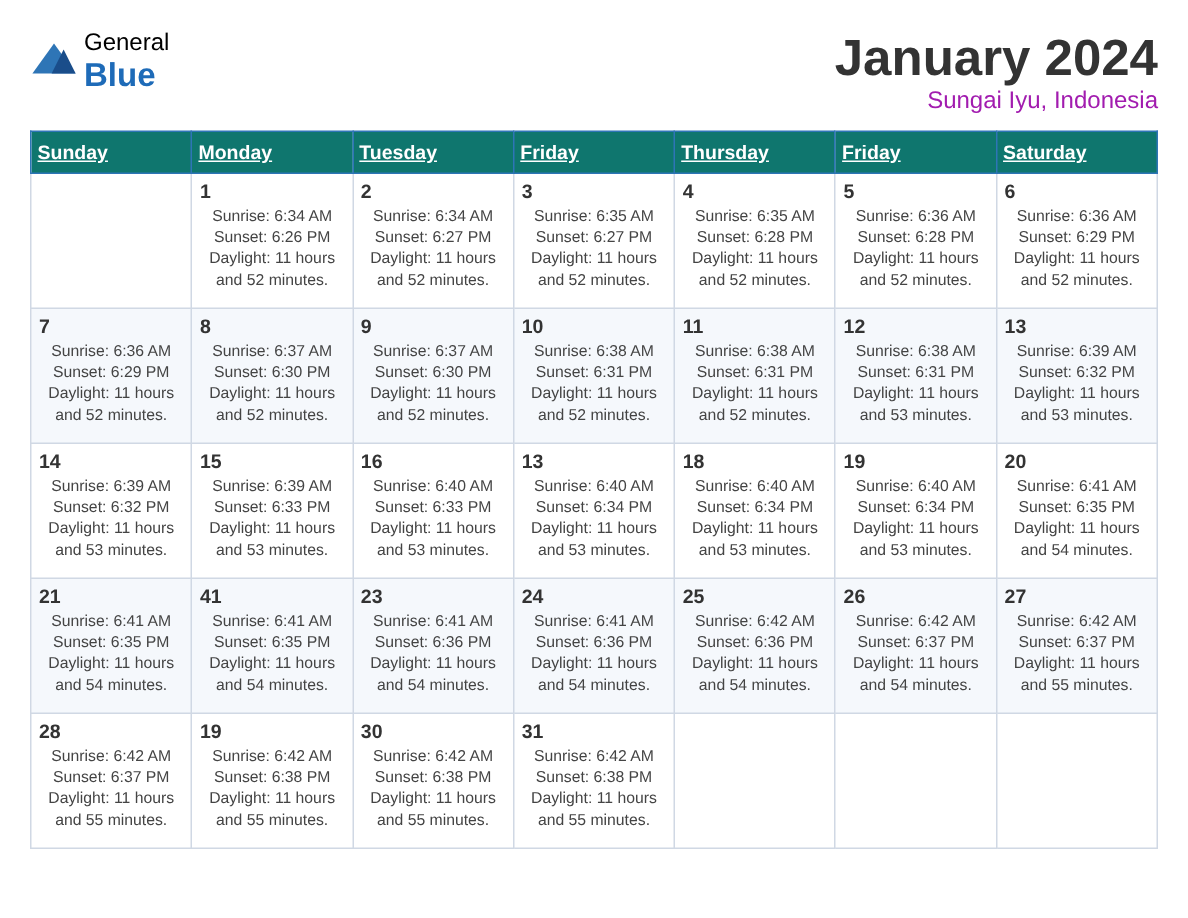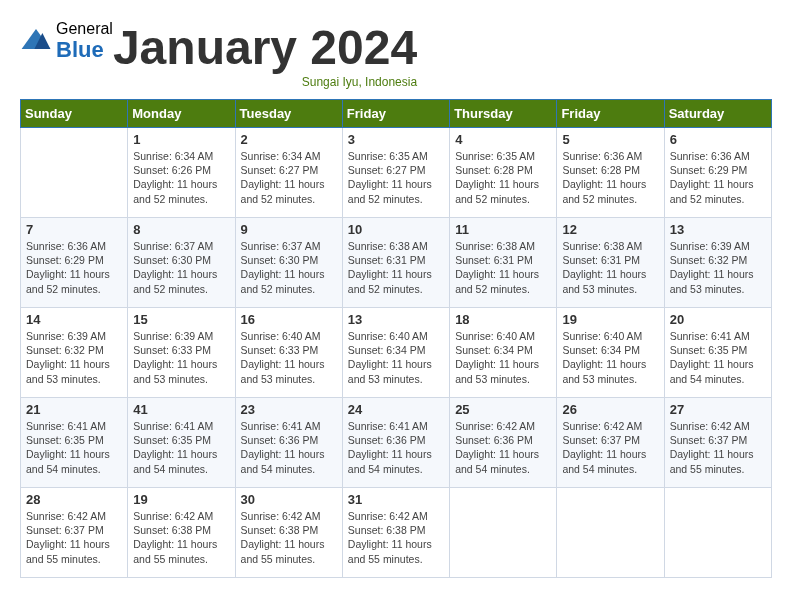--- a/index.html
+++ b/index.html
@@ -5,20 +5,21 @@
     * { box-sizing: border-box; margin: 0; padding: 0; }
     body {
       font-family: Arial, sans-serif;
       background: #fff;
       width: 792px;
       min-height: 612px;
       padding: 20px;
     }
     .header {
       display: flex;
+      justify-content: space-between;
       align-items: flex-start;
       margin-bottom: 10px;
     }
     .logo {
       display: flex;
       align-items: center;
       gap: 4px;
     }
     .logo-text {
       display: flex;
@@ -31,36 +32,37 @@
       color: #1e6bb8;
     }
     .logo-icon {
       width: 32px;
       height: 32px;
     }
     .title-block {
       text-align: right;
     }
     .month-title {
-      font-size: 48px;
+      font-size: 34px;
       font-weight: bold;
       color: #333;
     }
     .location {
-      font-size: 12px;
-      color: #4d7c0f;
+      font-size: 16px;
+      color: #a21caf;
     }
     table {
       width: 100%;
       border-collapse: collapse;
       font-size: 11px;
     }
     thead tr {
-      background: #4d7c0f;
+      background: #0f766e;
       color: #fff;
+      text-decoration: underline;
     }
     thead th {
       padding: 6px 4px;
       text-align: left;
       font-size: 13px;
       font-weight: bold;
       border: 1px solid #2e75b6;
     }
     tbody tr {
       background: #fff;
@@ -79,20 +81,21 @@
     .day-num {
       font-size: 13px;
       font-weight: bold;
       color: #333;
       margin-bottom: 2px;
     }
     .cell-info {
       color: #444;
       font-size: 10.5px;
       line-height: 1.35;
+      text-align: center;
     }
     .empty-cell {
       background: #fff;
     }
   </style>
 </head>
 <body>
 
 <div class="header">
   <div class="logo">

